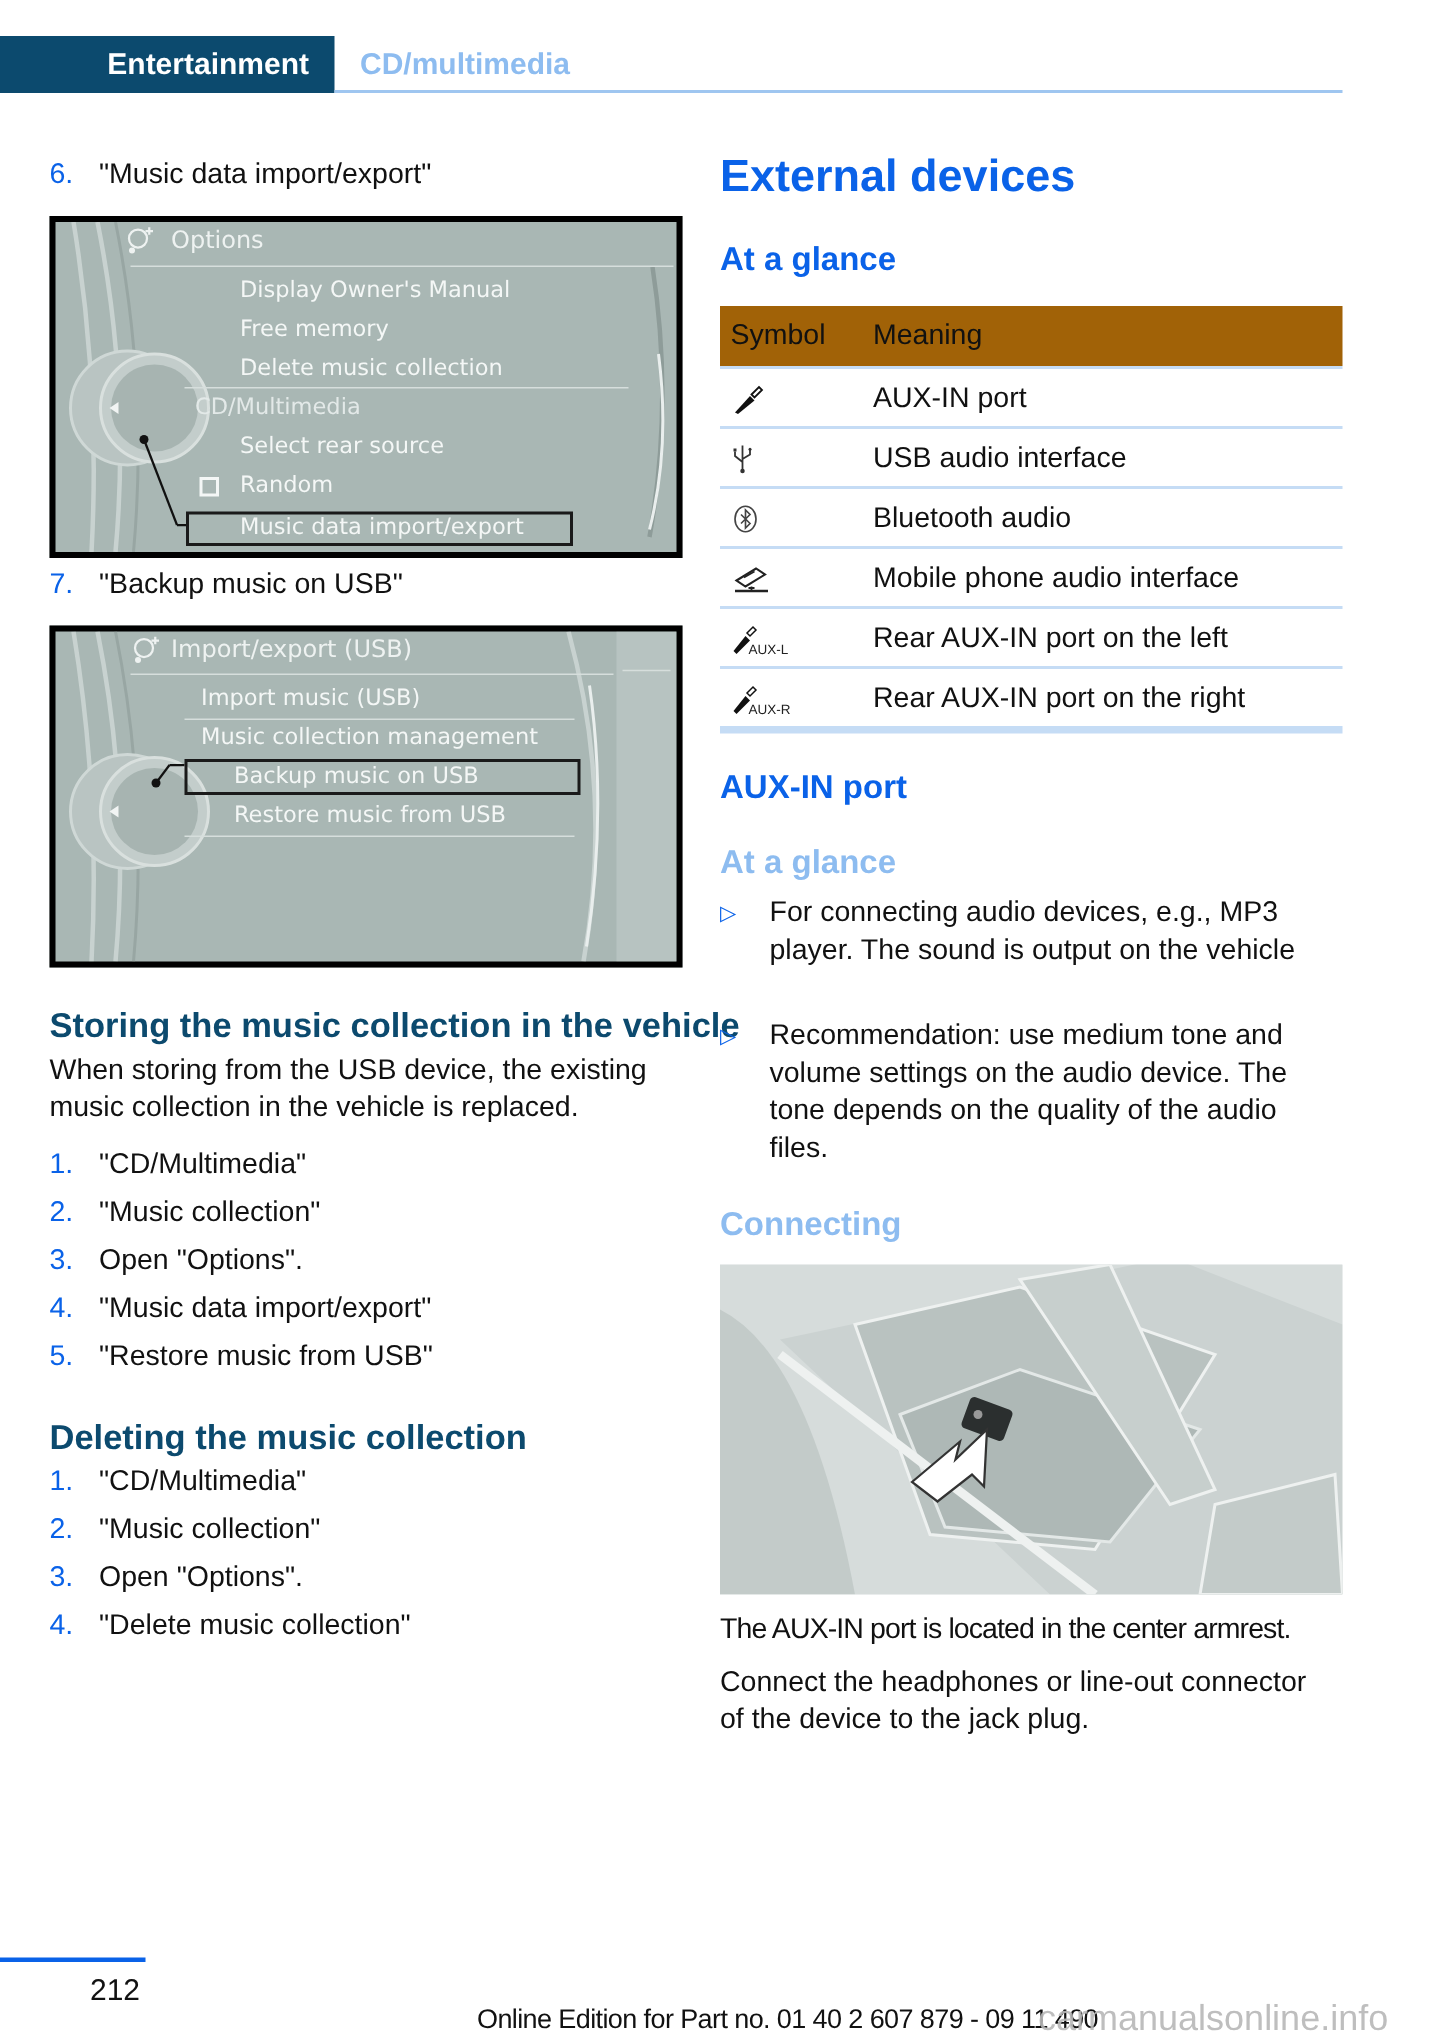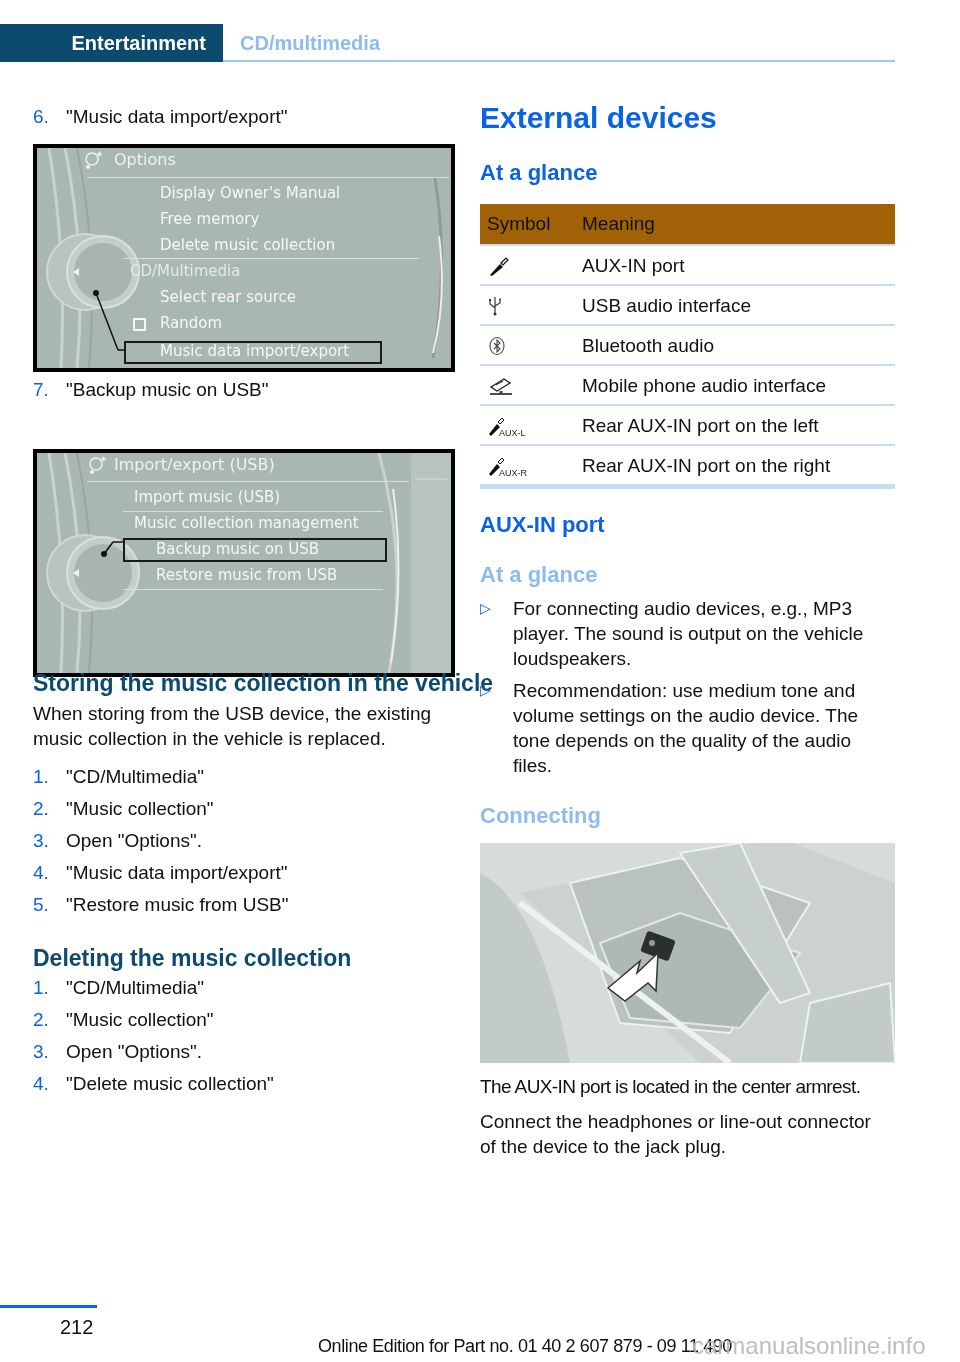--- a/index.html
+++ b/index.html
@@ -114,21 +114,21 @@
   <div class="abs" style="left:96px; top:170px; width:9px; height:9px; border:2px solid #f4f7f6;"></div>
   <div class="item" style="left:123px; top:166px;">Random</div>
   <div class="sel" style="left:87px; top:193px; width:258px; height:23px;"></div>
   <div class="item" style="left:123px; top:194px;">Music data import/export</div>
 </div>
 
 <div class="abs body-text" style="left:33px; top:377px;">
   <span class="num">7.</span><span>"Backup music on USB"</span>
 </div>
 
-<div class="screen" style="top:417px; height:220px;margin-top:32px;">
+<div class="screen" style="top:417px; height:220px;">
   <svg class="deco" width="414" height="220">
     <path d="M12 0 Q 30 110 24 220" stroke="#c8d2d0" stroke-width="3" fill="none"></path>
     <path d="M28 0 Q 50 110 40 220" stroke="#c8d2d0" stroke-width="3" fill="none"></path>
     <path d="M40 0 Q 62 110 52 220" stroke="#98a6a3" stroke-width="2" fill="none"></path>
     <circle cx="48" cy="120" r="38" fill="#b9c4c2" stroke="#cfd8d6" stroke-width="2"></circle>
     <circle cx="66" cy="120" r="36" fill="#c3cdcb" stroke="#d9e0de" stroke-width="2"></circle>
     <circle cx="66" cy="120" r="29" fill="#a7b4b1"></circle>
     <path d="M36 120 l6 -4 v8 z" fill="#f1f4f3"></path>
     <path d="M342 0 Q 372 110 352 220" stroke="#c8d2d0" stroke-width="3" fill="none"></path>
     <rect x="374" y="0" width="40" height="220" fill="#b7c3c1"></rect>
@@ -235,21 +235,20 @@
 </div>
 
 <div class="abs h2" style="left:480px; top:512px;">AUX-IN port</div>
 <div class="abs h2-light" style="left:480px; top:562px;">At a glance</div>
 
 <div class="bullet" style="top:596px;">
   <span class="tri">▷</span>
   <span class="txt">
     <span style="display:block">For connecting audio devices, e.g., MP3</span>
     <span style="display:block">player. The sound is output on the vehicle</span>
-    <span style="display:block">loudspeakers.</span>
   </span>
 </div>
 <div class="bullet" style="top:678px;">
   <span class="tri">▷</span>
   <span class="txt">
     <span style="display:block">Recommendation: use medium tone and</span>
     <span style="display:block">volume settings on the audio device. The</span>
     <span style="display:block">tone depends on the quality of the audio</span>
     <span style="display:block">files.</span>
   </span>

